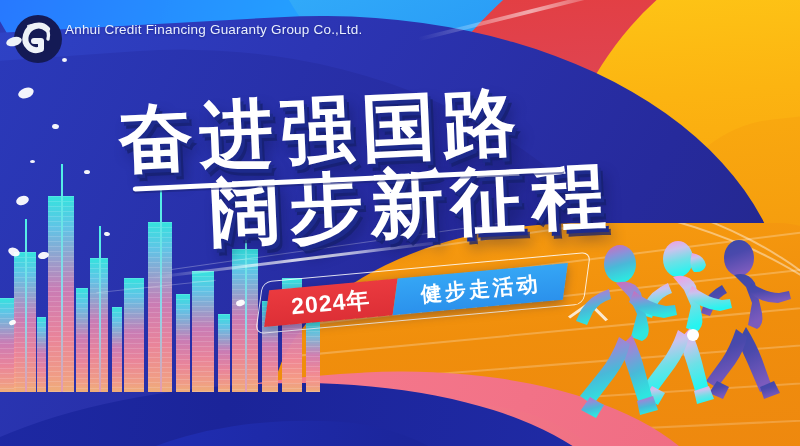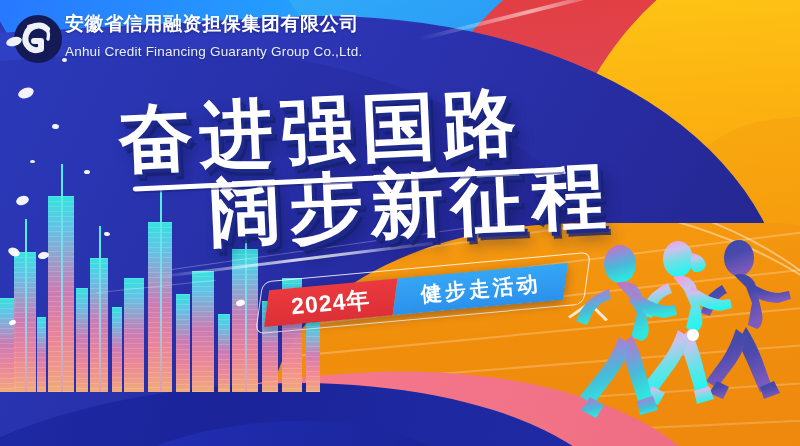--- a/index.html
+++ b/index.html
@@ -347,21 +347,20 @@
     <div class="logo-circle" data-interactable="false"></div>
     <div class="logo-swoosh" data-interactable="false"></div>
     <svg class="logo-g" viewBox="0 0 48 48" data-interactable="false">
       <path d="M33 14 C27 8, 15 10, 12 20 C9 30, 18 38, 27 34 L27 26 L20 26" fill="none" stroke="#eef2f8" stroke-width="6" stroke-linecap="round" stroke-linejoin="round"></path>
       <path d="M31 12 C34 15, 35 20, 34 24" fill="none" stroke="#eef2f8" stroke-width="3.4" stroke-linecap="round"></path>
       <path d="M14 11 C18 9, 24 9, 28 11" fill="none" stroke="#eef2f8" stroke-width="2" stroke-linecap="round" opacity=".9"></path>
     </svg>
   </div>
 
   <div class="company" data-interactable="false">
-    <div class="company-cn" data-interactable="false">安徽省信用融资担保集团有限公司</div>
     <div class="company-en" data-interactable="false">Anhui Credit Financing Guaranty Group Co.,Ltd.</div>
   </div>
 
   <div class="title-block" data-interactable="false">
     <div class="title-line" data-interactable="false">奋进强国路</div>
     <div class="title-rule" data-interactable="false"></div>
     <div class="title-line title-line2" data-interactable="false">阔步新征程</div>
   </div>
 
   <div class="banner-outline" data-interactable="false"></div>

